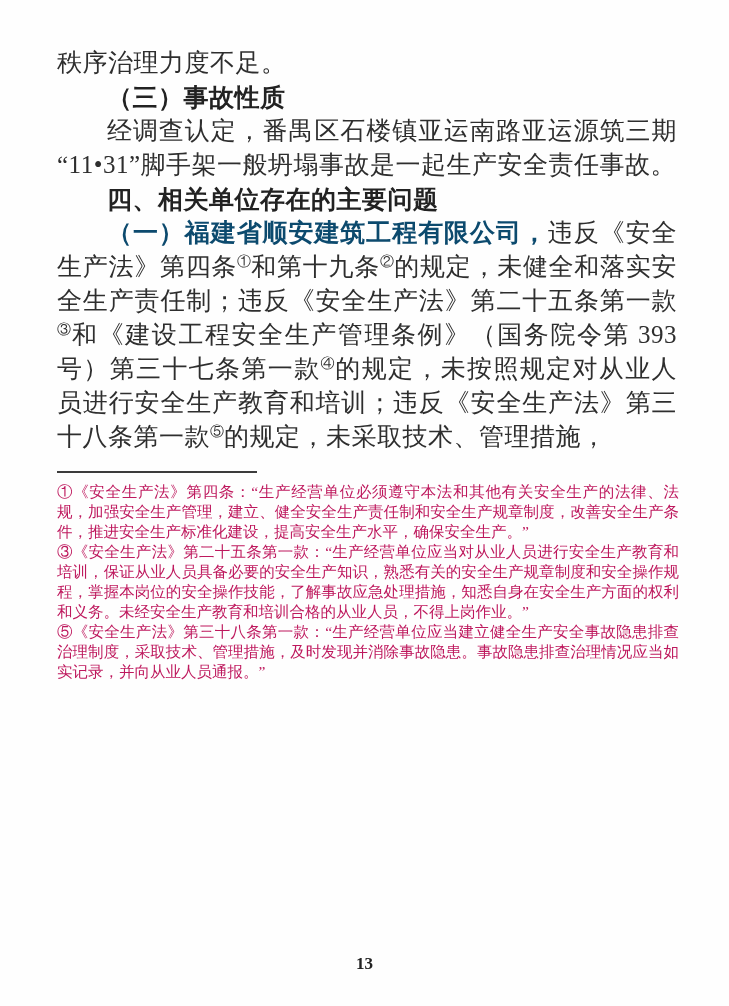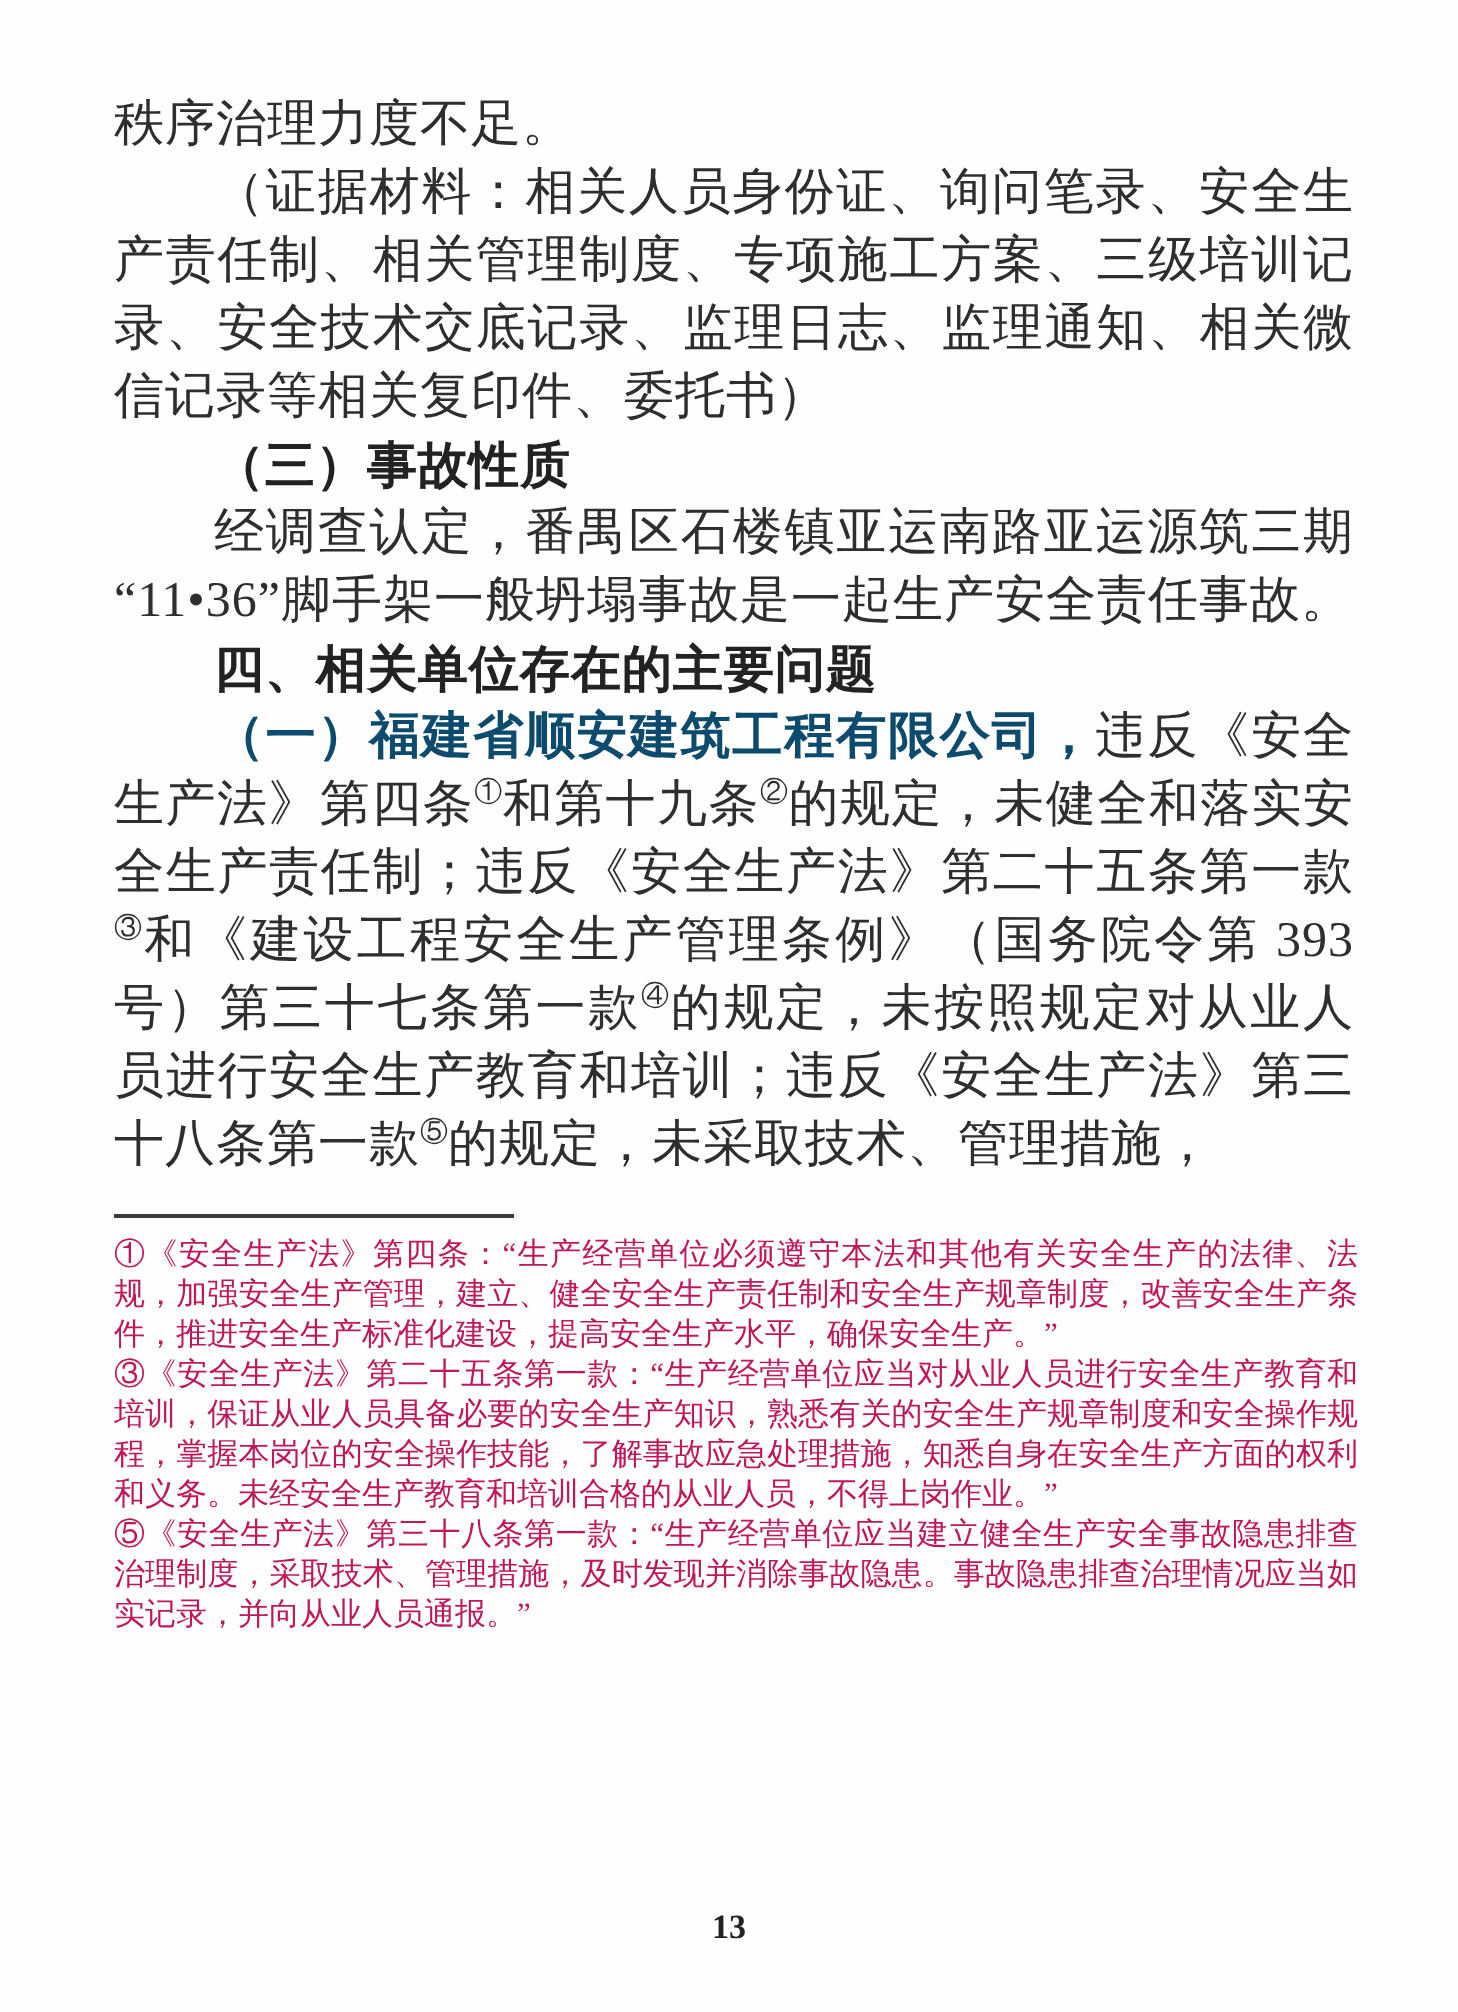--- a/index.html
+++ b/index.html
@@ -79,25 +79,24 @@
   }
 </style>
 </head>
 <body>
 
 <div class="page">
 
   <div class="main-text">
     <p class="para no-indent">秩序治理力度不足。</p>
 
-    <p class="para indent">（证据材料：相关人员身份证、询问笔录、安全生产责任制、相关管理制度、专项施工方案、三级培训记录、安全技术交底记录、监理日志、监理通知、相关微信记录等相关复印件、委托书）</p>
 
     <p class="para indent heading">（三）事故性质</p>
 
-    <p class="para indent">经调查认定，番禺区石楼镇亚运南路亚运源筑三期“11•36”脚手架一般坍塌事故是一起生产安全责任事故。</p>
+    <p class="para indent">经调查认定，番禺区石楼镇亚运南路亚运源筑三期“11•31”脚手架一般坍塌事故是一起生产安全责任事故。</p>
 
     <p class="para indent heading">四、相关单位存在的主要问题</p>
 
     <p class="para indent"><span class="bold-lead">（一）福建省顺安建筑工程有限公司，</span><span>违反《安全生产法》第四条</span><sup class="fn-ref">①</sup><span>和第十九条</span><sup class="fn-ref">②</sup><span>的规定，未健全和落实安全生产责任制；违反《安全生产法》第二十五条第一款</span><sup class="fn-ref">③</sup><span>和《建设工程安全生产管理条例》（国务院令第 393 号）第三十七条第一款</span><sup class="fn-ref">④</sup><span>的规定，未按照规定对从业人员进行安全生产教育和培训；违反《安全生产法》第三十八条第一款</span><sup class="fn-ref">⑤</sup><span>的规定，未采取技术、管理措施，</span></p>
   </div>
 
   <div class="footnote-sep"></div>
 
   <div class="footnotes">
     <p class="fn"><span>①</span><span>《安全生产法》第四条：“生产经营单位必须遵守本法和其他有关安全生产的法律、法规，加强安全生产管理，建立、健全安全生产责任制和安全生产规章制度，改善安全生产条件，推进安全生产标准化建设，提高安全生产水平，确保安全生产。”</span></p>

